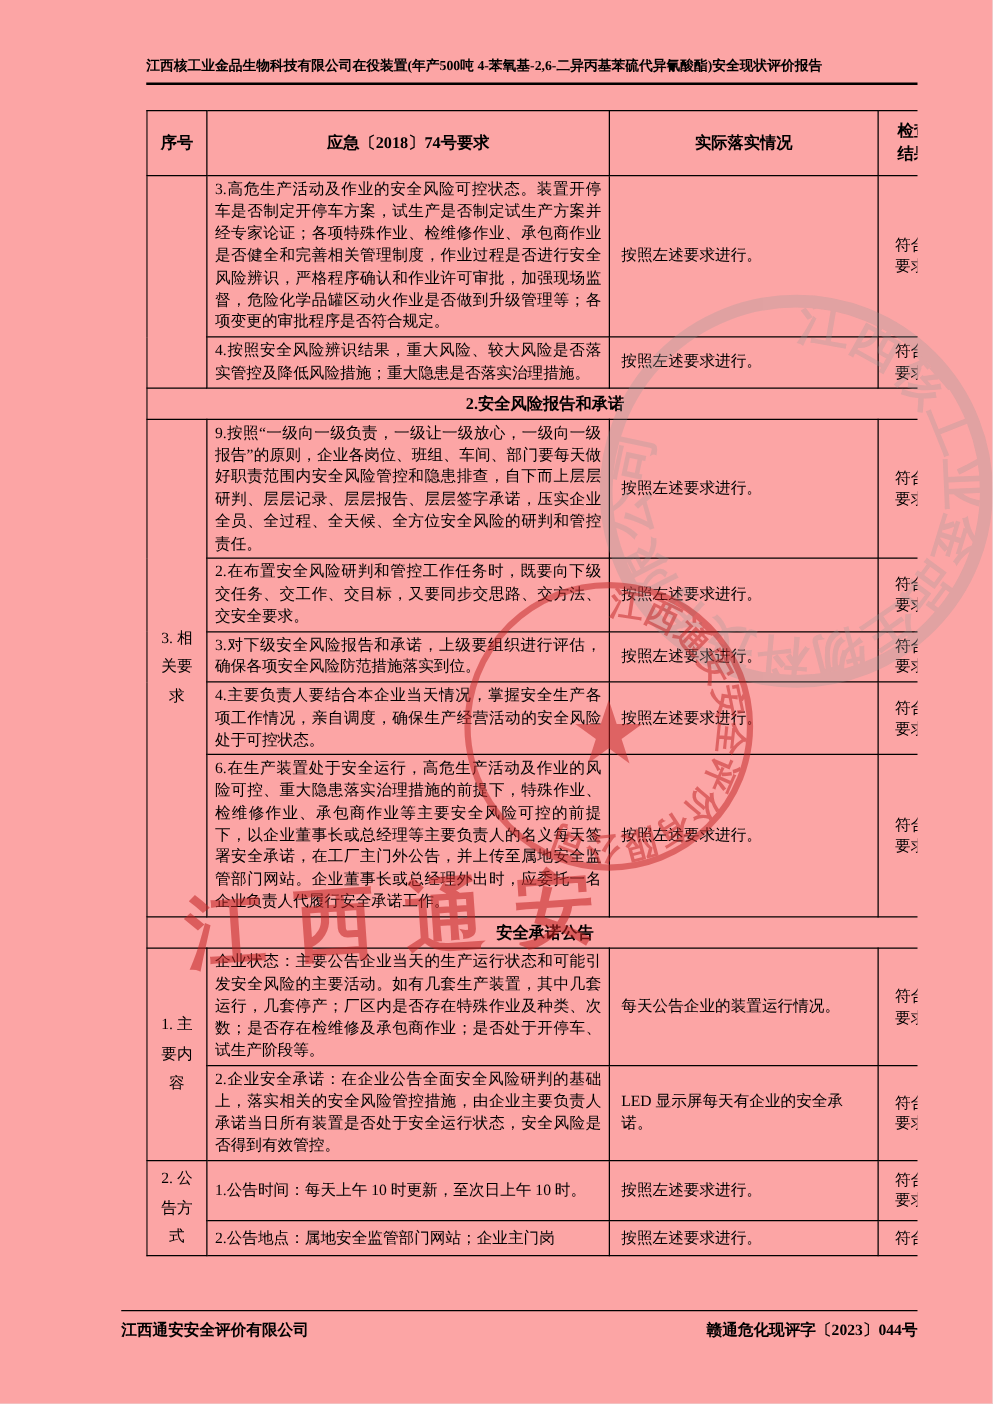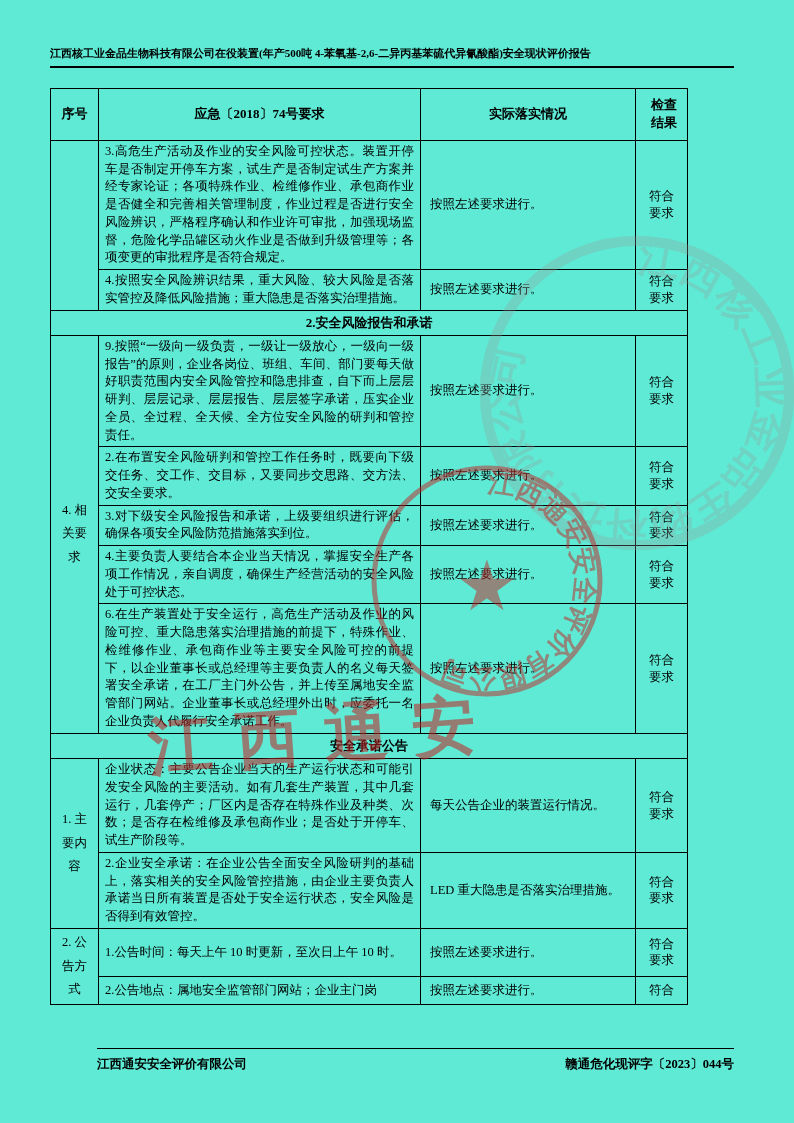--- a/index.html
+++ b/index.html
@@ -1,21 +1,21 @@
 <!DOCTYPE html>
 <html><head>
 <meta charset="utf-8">
 <style>
   * { margin:0; padding:0; box-sizing:border-box; }
   html,body { background:#e8e8e8; }
   body { font-family:"Liberation Serif","DejaVu Serif",serif; color:#000; }
   .page {
     position:relative; width:794px; height:1123px; margin:0 auto;
-    background:#5eead4; overflow:hidden;
-    padding:46px 60px 0 50px;
+    background:#fca5a5; overflow:hidden;
+    padding:46px 60px 0 117px;
   }
   .doc-title{
     font-size:11px; font-weight:bold; line-height:1.35;
     padding-bottom:5px; border-bottom:2px solid #000; margin-bottom:20px;
     white-space:nowrap; letter-spacing:0;
   }
   .table-wrap{ height:922px; overflow:hidden; }
   table{ border-collapse:collapse; width:637px; table-layout:fixed; }
   td{
     border:1px solid #000; font-size:12.5px; line-height:1.42;
@@ -78,21 +78,21 @@
         <td class="req">4.按照安全风险辨识结果，重大风险、较大风险是否落实管控及降低风险措施；重大隐患是否落实治理措施。</td>
         <td class="act">按照左述要求进行。</td>
         <td class="res">符合要求</td>
       </tr>
 
       <tr class="section">
         <td colspan="4">2.安全风险报告和承诺</td>
       </tr>
 
       <tr>
-        <td class="seq" rowspan="5">4. 相关要求</td>
+        <td class="seq" rowspan="5">3. 相关要求</td>
         <td class="req">9.按照“一级向一级负责，一级让一级放心，一级向一级报告”的原则，企业各岗位、班组、车间、部门要每天做好职责范围内安全风险管控和隐患排查，自下而上层层研判、层层记录、层层报告、层层签字承诺，压实企业全员、全过程、全天候、全方位安全风险的研判和管控责任。</td>
         <td class="act">按照左述要求进行。</td>
         <td class="res">符合要求</td>
       </tr>
       <tr>
         <td class="req">2.在布置安全风险研判和管控工作任务时，既要向下级交任务、交工作、交目标，又要同步交思路、交方法、交安全要求。</td>
         <td class="act">按照左述要求进行。</td>
         <td class="res">符合要求</td>
       </tr>
       <tr>
@@ -116,21 +116,21 @@
       </tr>
 
       <tr>
         <td class="seq" rowspan="2">1. 主要内容</td>
         <td class="req">企业状态：主要公告企业当天的生产运行状态和可能引发安全风险的主要活动。如有几套生产装置，其中几套运行，几套停产；厂区内是否存在特殊作业及种类、次数；是否存在检维修及承包商作业；是否处于开停车、试生产阶段等。</td>
         <td class="act">每天公告企业的装置运行情况。</td>
         <td class="res">符合要求</td>
       </tr>
       <tr>
         <td class="req">2.企业安全承诺：在企业公告全面安全风险研判的基础上，落实相关的安全风险管控措施，由企业主要负责人承诺当日所有装置是否处于安全运行状态，安全风险是否得到有效管控。</td>
-        <td class="act">LED 重大隐患是否落实治理措施。</td>
+        <td class="act">LED 显示屏每天有企业的安全承诺。</td>
         <td class="res">符合要求</td>
       </tr>
 
       <tr>
         <td class="seq" rowspan="2">2. 公告方式</td>
         <td class="req">1.公告时间：每天上午 10 时更新，至次日上午 10 时。</td>
         <td class="act">按照左述要求进行。</td>
         <td class="res">符合要求</td>
       </tr>
       <tr>

